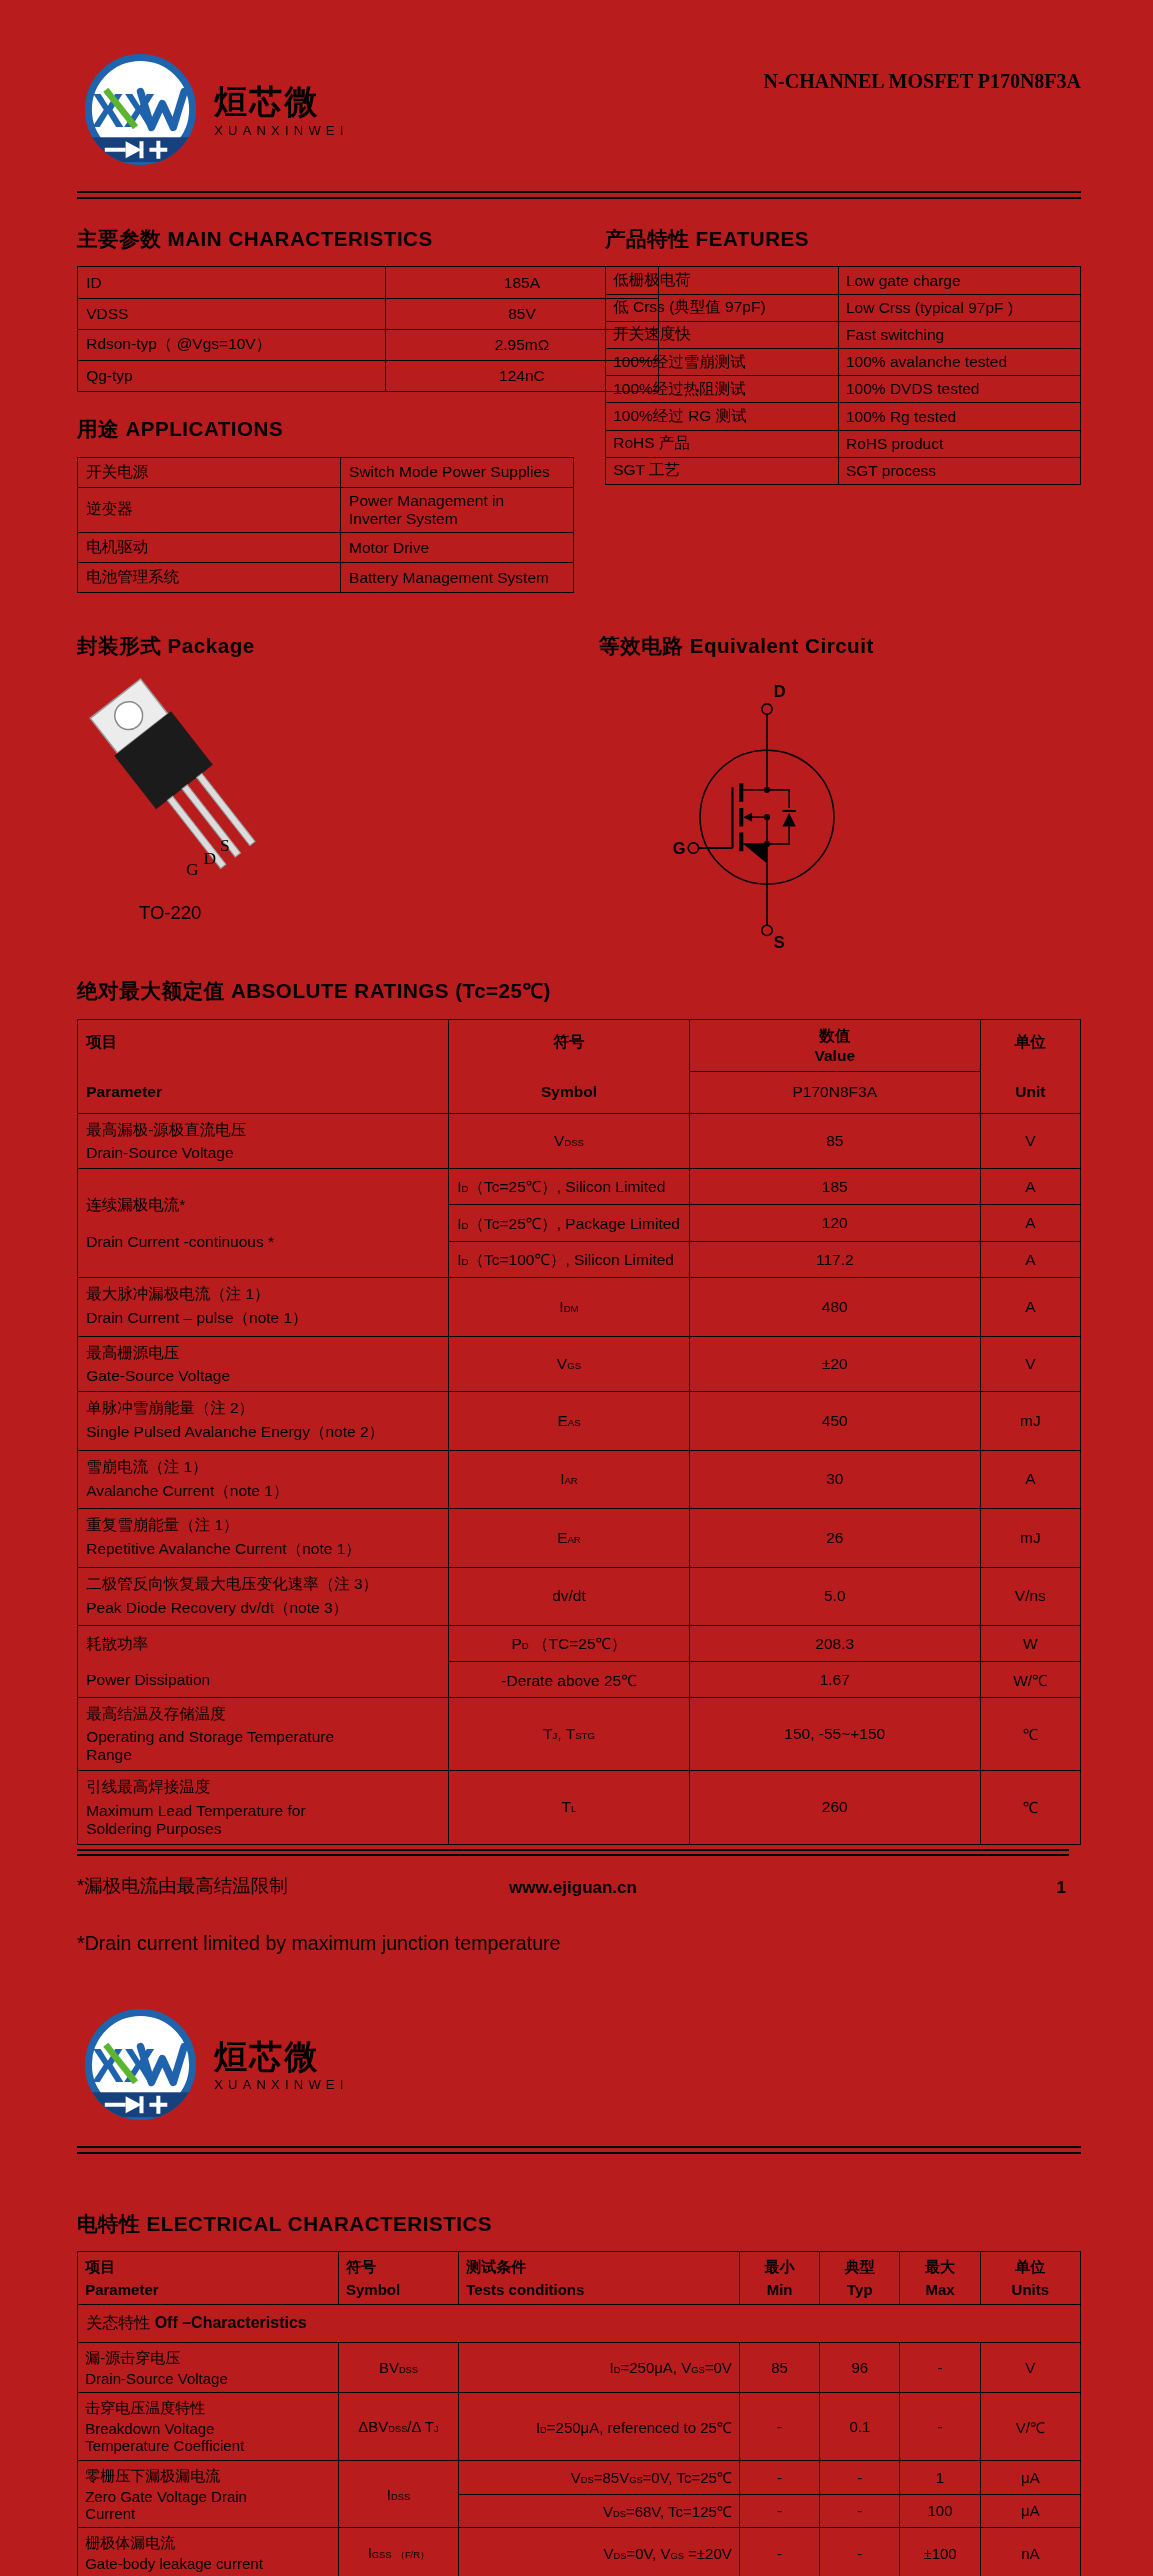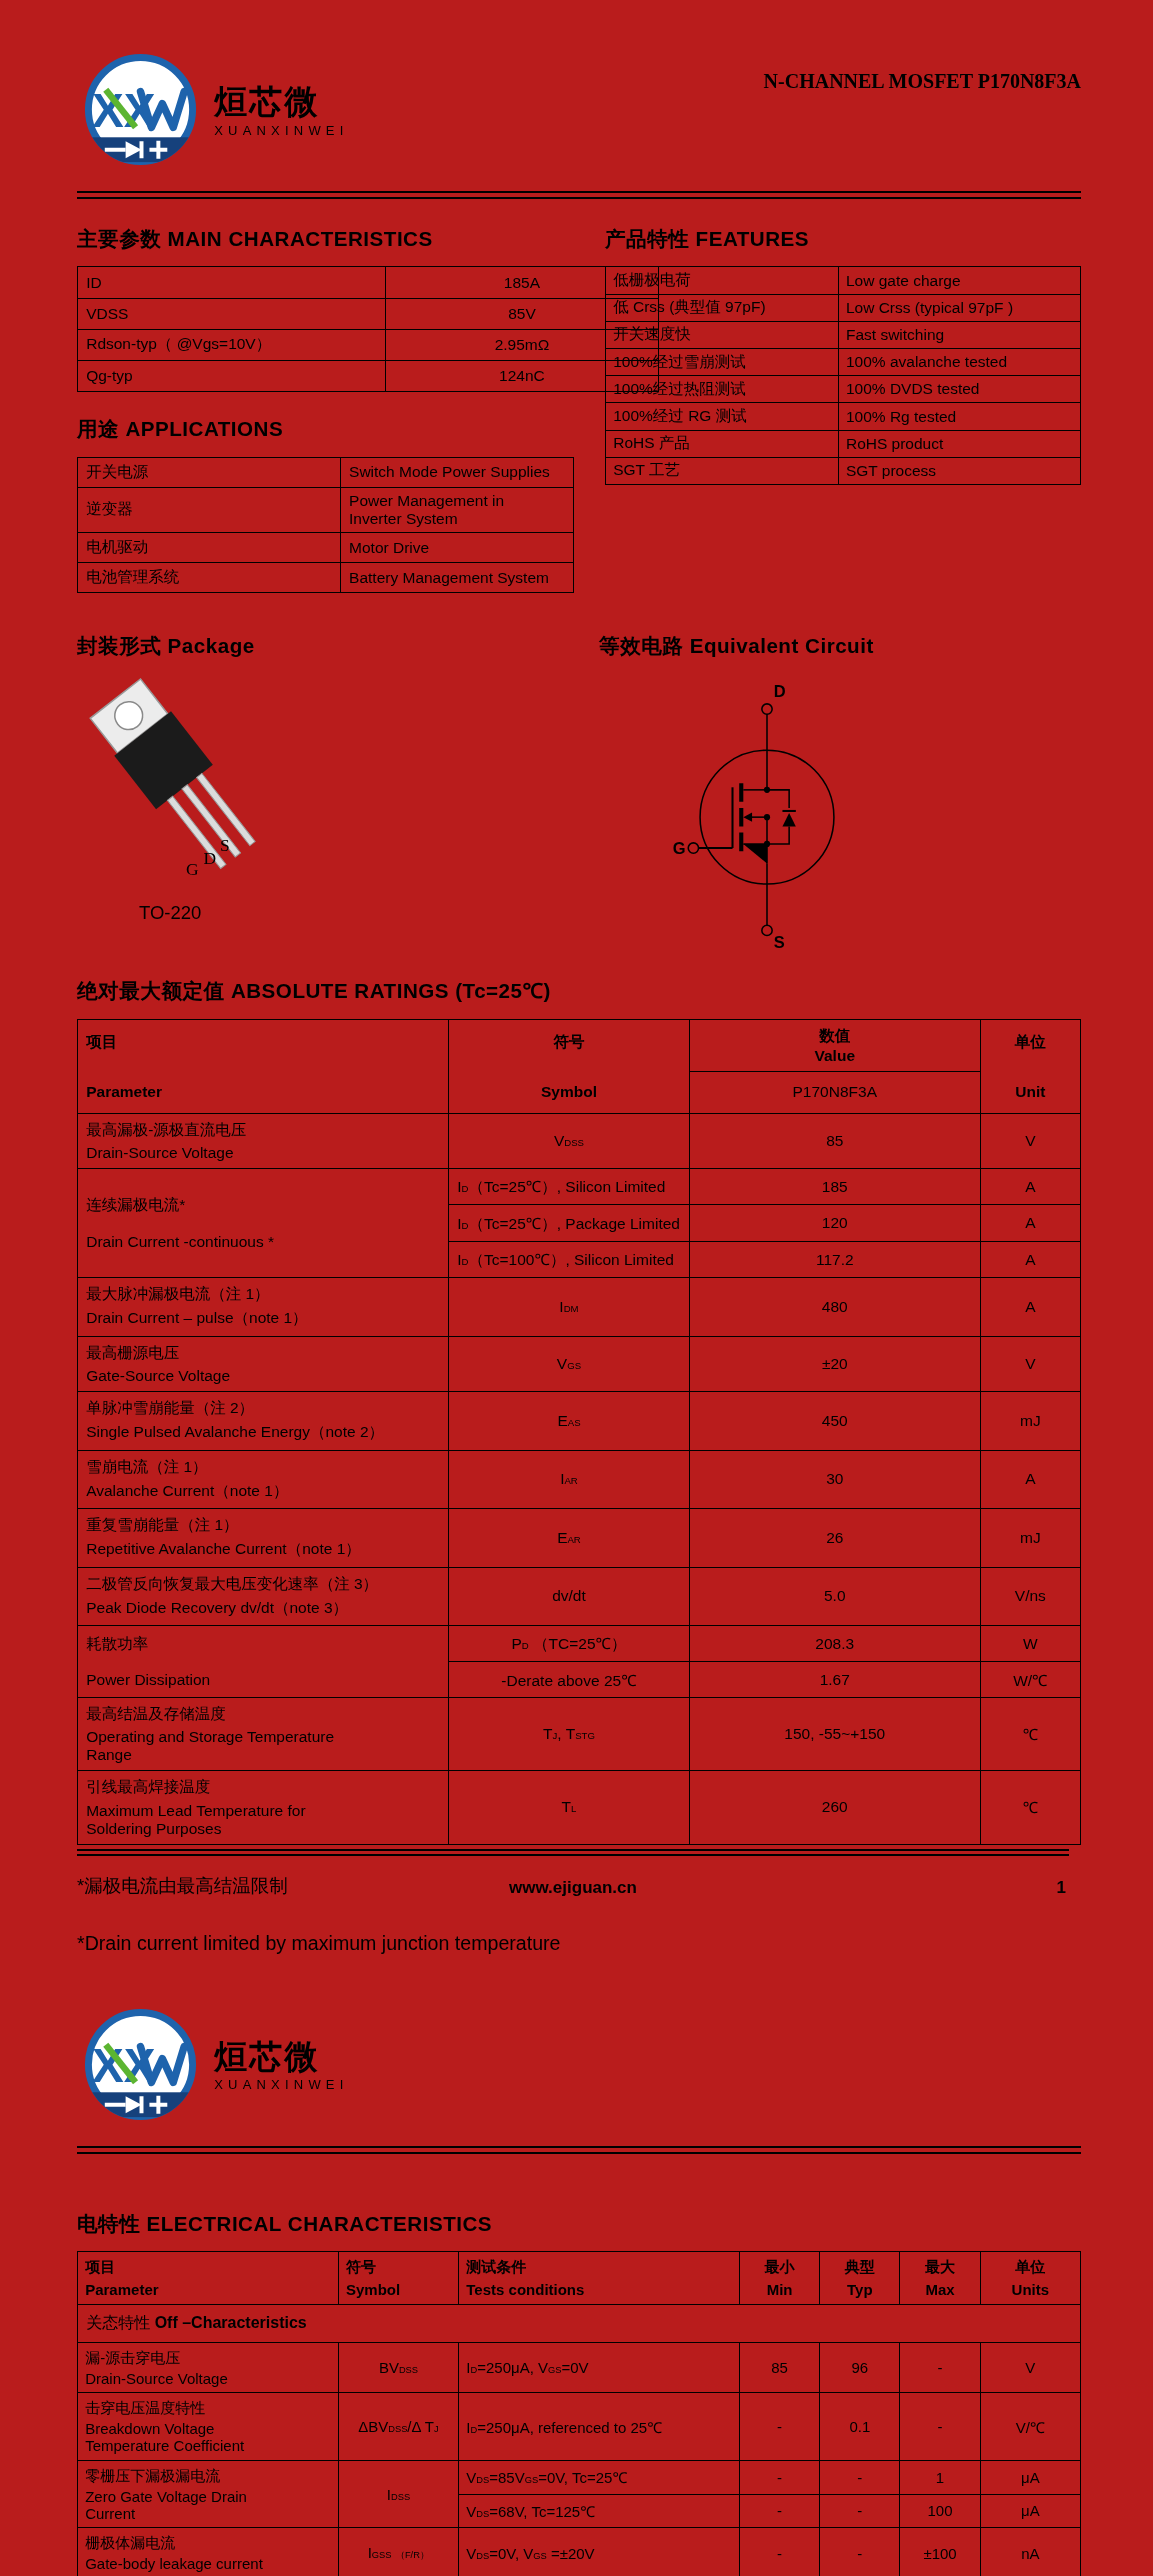--- a/index.html
+++ b/index.html
@@ -51,21 +51,21 @@
   .frow{display:flex;justify-content:center;position:relative;margin-top:21.6px;font-size:17px;}
   .frow .pg{position:absolute;right:3.1px;top:0;}
   .ec{width:100%;margin-top:7.2px;}
   .ec td,.ec th{padding:5.7px 7.2px;font-size:15px;}
   .ec thead th{font-weight:bold;text-align:left;}
   .ec thead .ctr{text-align:center;}
   .ec thead th div + div{margin-top:4.1px;}
   .ec .p{text-align:left;}
   .ec .p div + div{margin-top:2.1px;}
   .ec .s,.ec .n,.ec .u{text-align:center;}
-  .ec .c{text-align:left;margin-top:12px;}
+  .ec .c{text-align:right;margin-top:12px;}
   .ec .sec td{padding:8.2px 8.2px;font-size:16px;}
   .ec .sec .scn{font-weight:normal;}
   .ec .sec .sen{font-weight:bold;}
   .sb{font-size:0.62em;}
   .h-ec{margin-top:56px;}
 </style>
 </head>
 <body>
 
 <div class="page" id="pg1">

